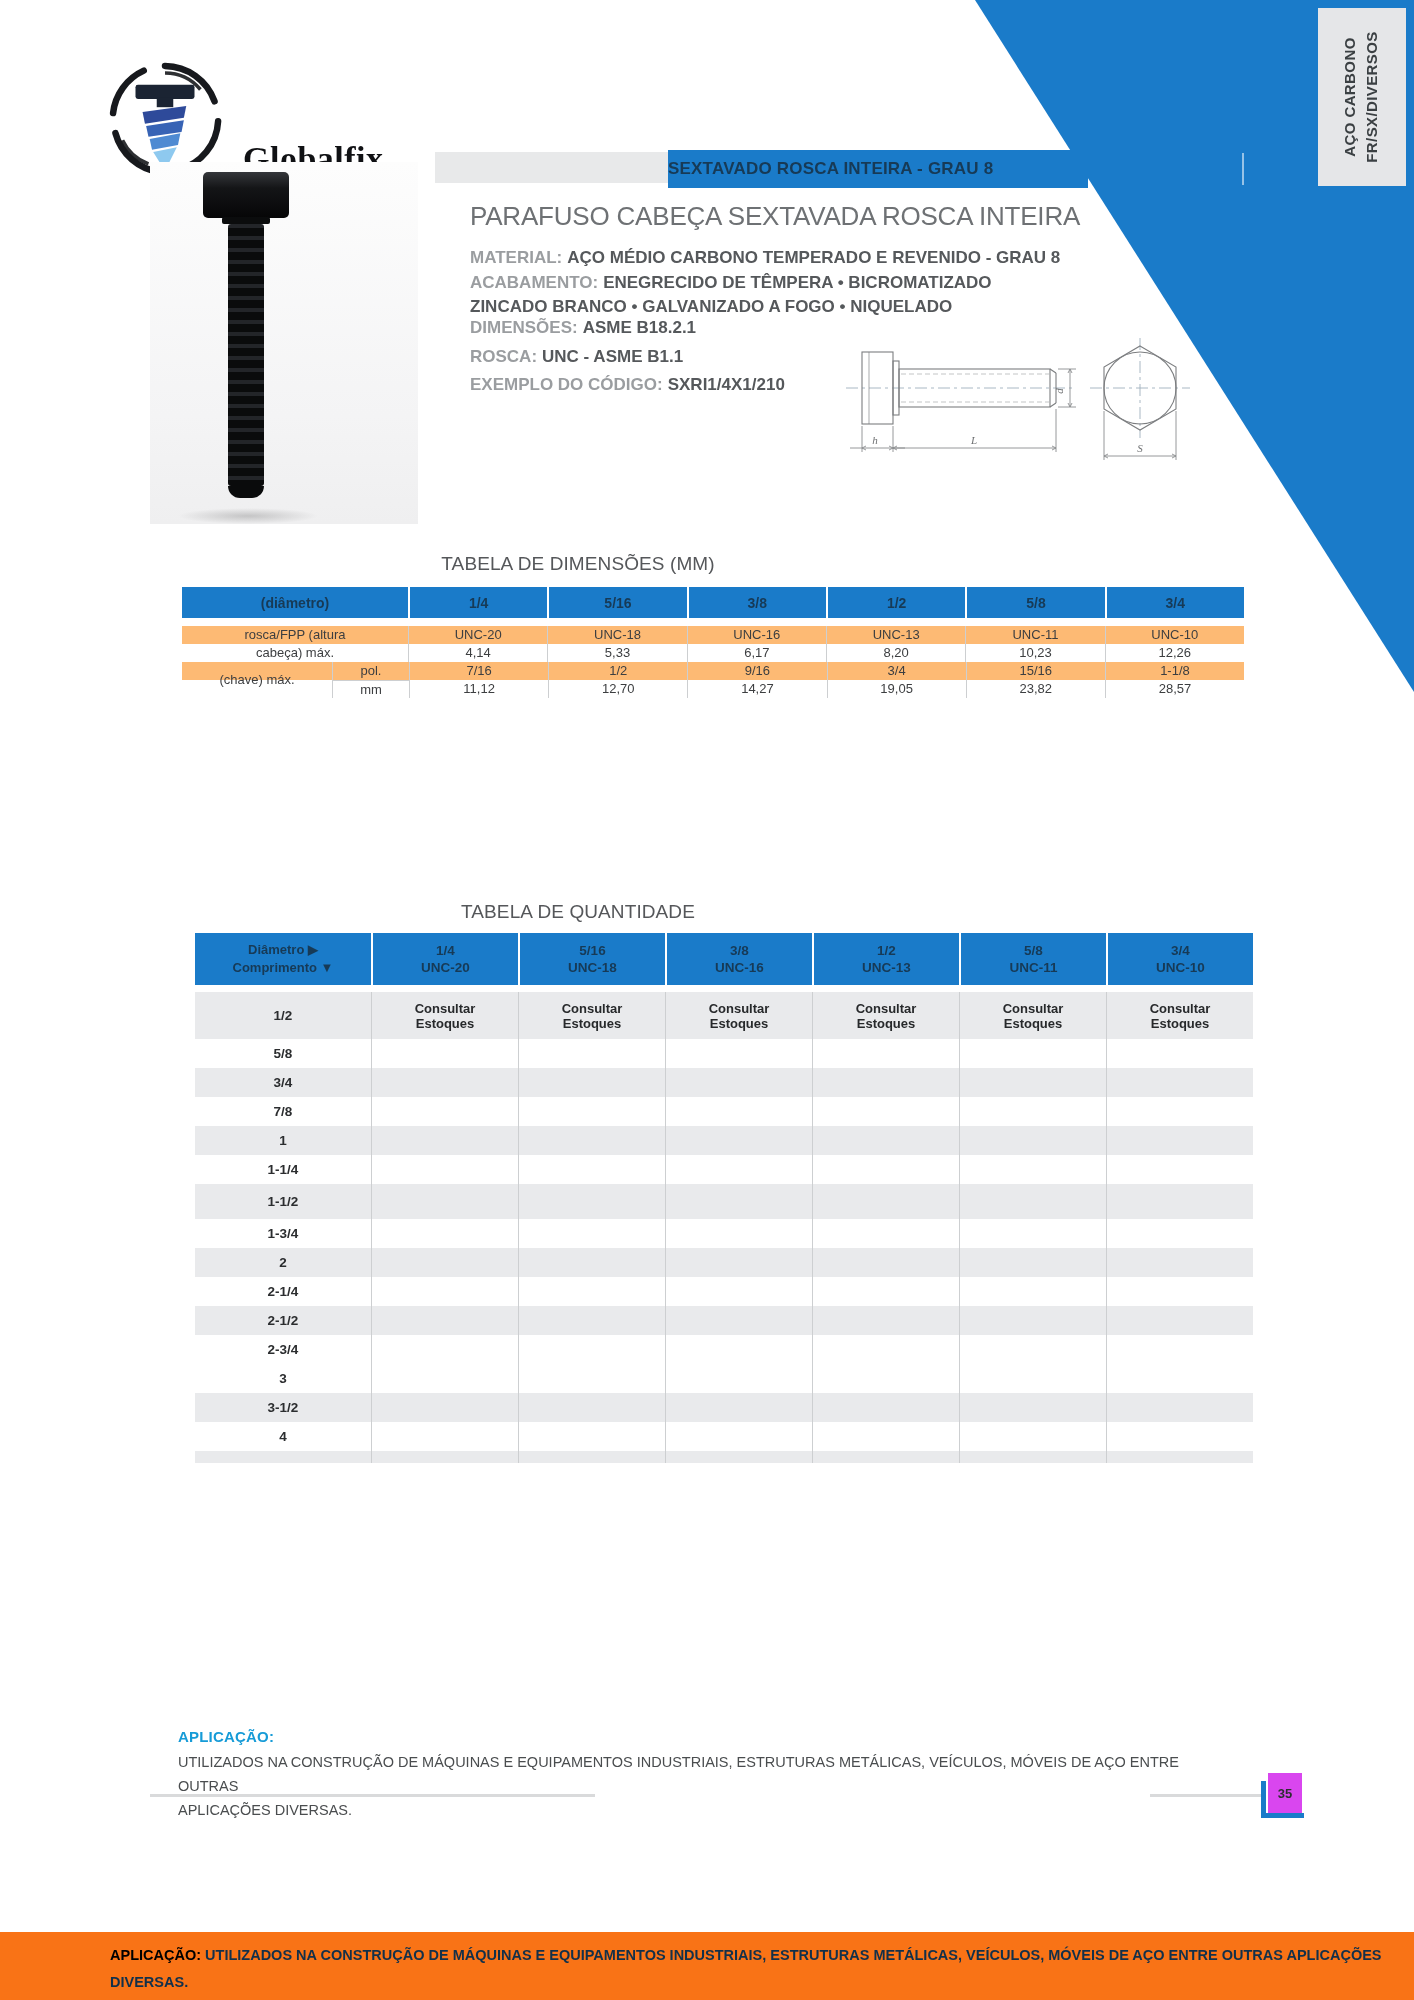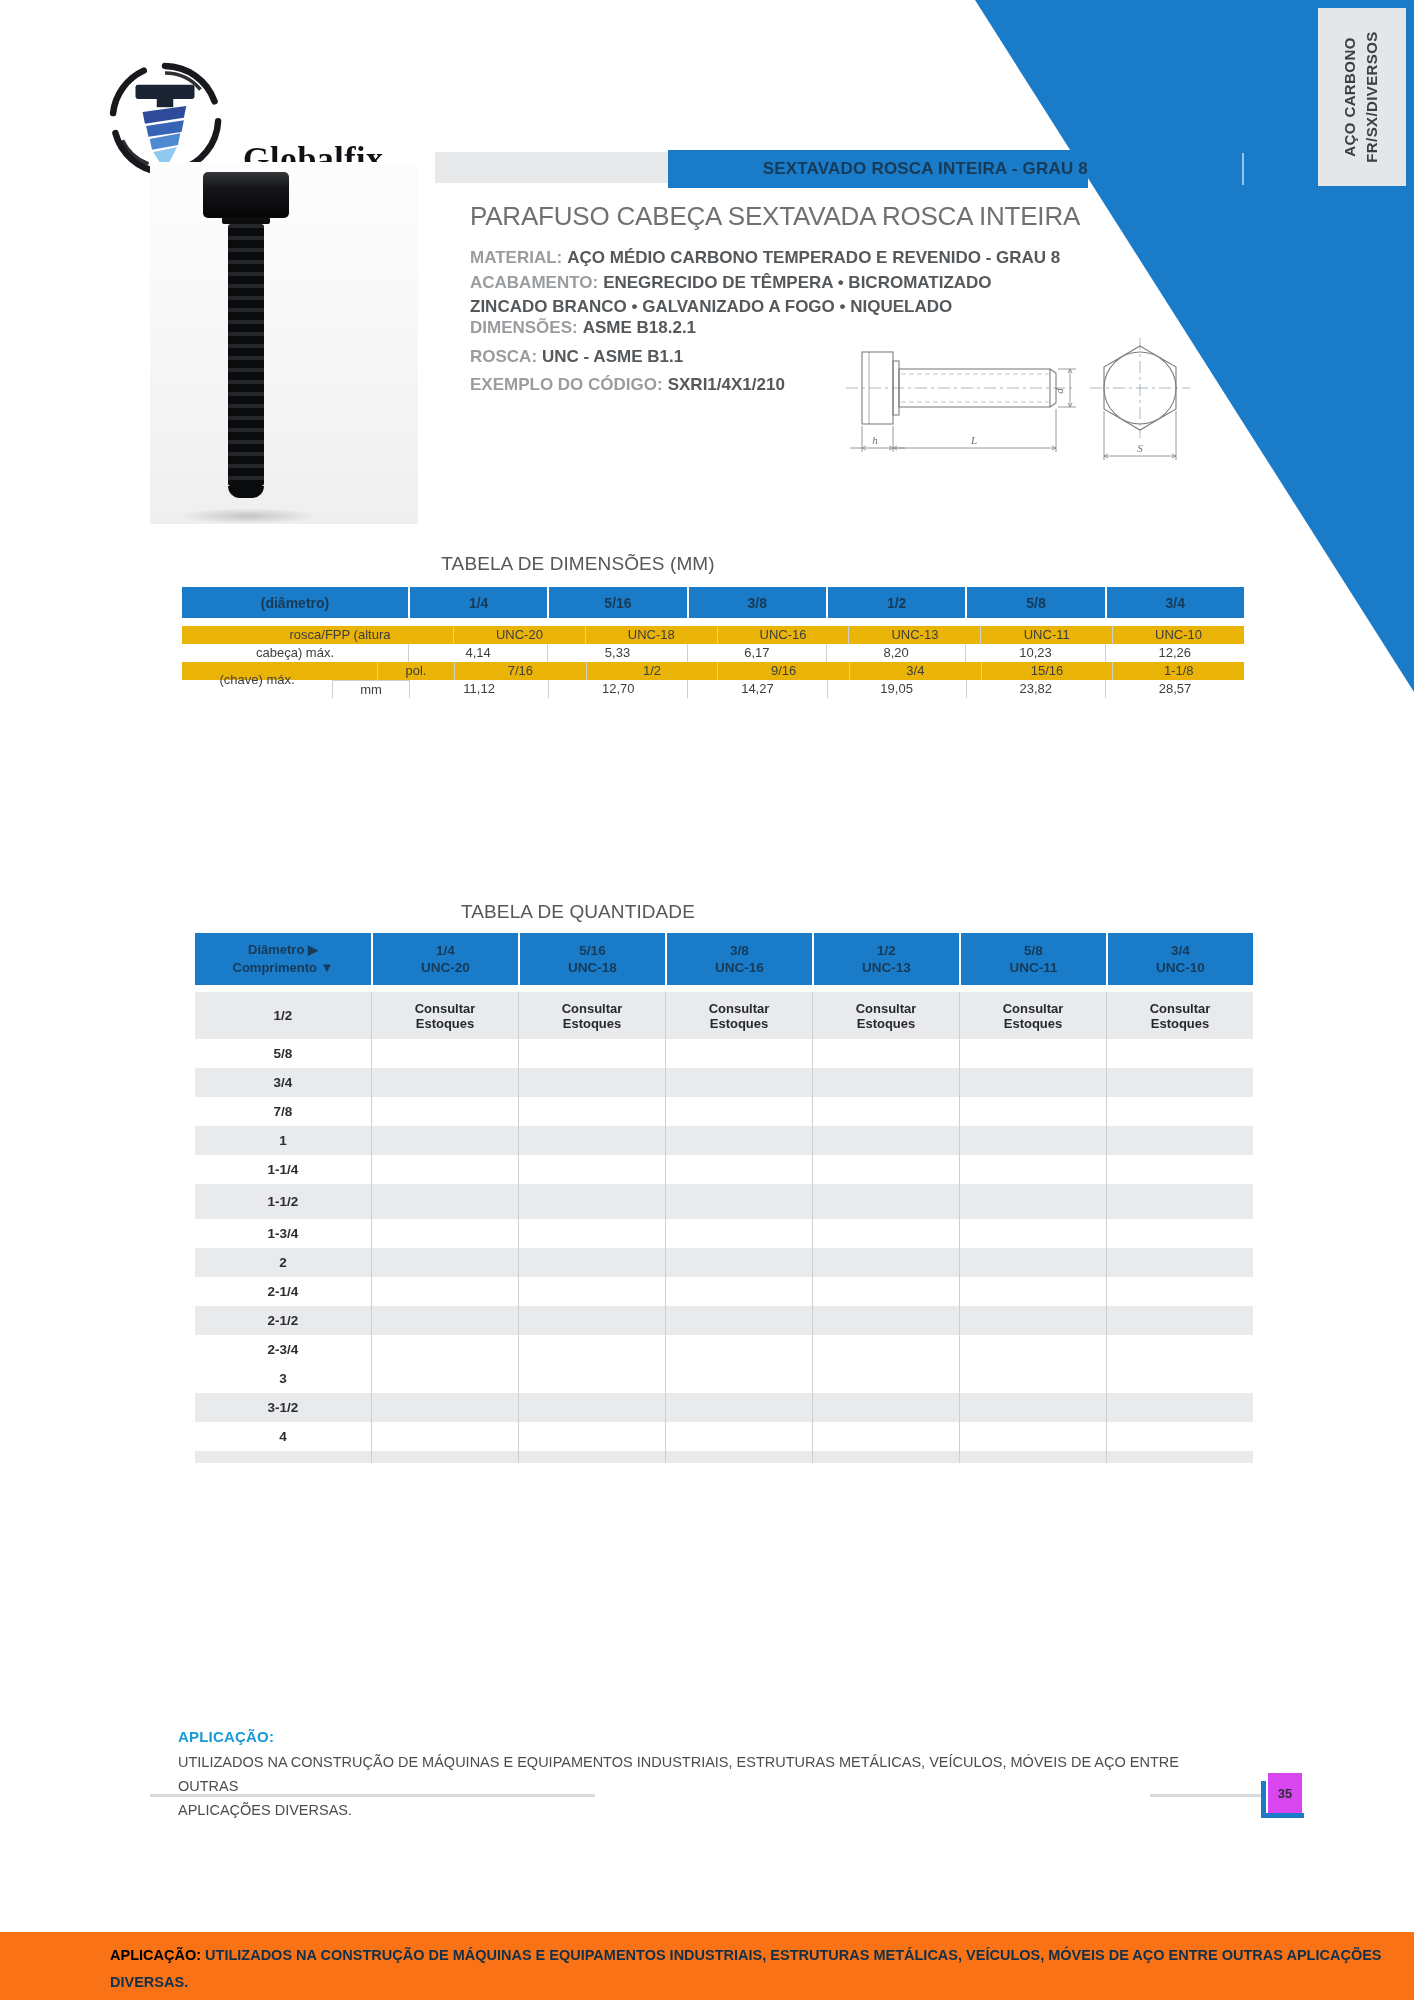--- a/index.html
+++ b/index.html
@@ -17,21 +17,21 @@
         transform:rotate(-90deg);text-align:center;color:#3b4043;font-weight:700;
         font-size:15px;line-height:22px;letter-spacing:.4px;padding-top:21px;box-sizing:border-box;}
 
   
   .brand{left:243px;top:140px;font-family:"Liberation Serif",serif;font-weight:700;
          font-size:34px;color:#101114;letter-spacing:.5px;}
 
   
   .gray-strip{left:435px;top:152px;width:560px;height:31px;background:#e8e9ea;}
   .banner{left:668px;top:150px;width:420px;height:38px;background:#1a7bc9;
-          display:flex;align-items:center;justify-content:flex-end;}
+          display:flex;align-items:center;justify-content:flex-start;}
   .banner span{color:#173a56;font-weight:700;font-size:17px;letter-spacing:.2px;}
   .banner-sep{left:1242px;top:153px;width:2px;height:32px;background:rgba(255,255,255,.55);}
 
   
   .photo-bg{left:150px;top:162px;width:268px;height:362px;
             background:linear-gradient(180deg,#fdfdfd 0%,#f4f4f5 70%,#efeff0 100%);}
   .bolt-head{left:203px;top:172px;width:86px;height:46px;border-radius:5px;
              background:linear-gradient(180deg,#35373b 0%,#141517 35%,#060607 100%);}
   .bolt-collar{left:222px;top:217px;width:48px;height:7px;background:#0b0c0d;border-radius:2px;}
   .bolt-shank{left:228px;top:224px;width:36px;height:262px;border-radius:3px;
@@ -56,21 +56,21 @@
 
   
   .tbl-title{font-size:19px;font-weight:400;color:#55575a;text-align:center;letter-spacing:.1px;}
   .hdr{display:flex;}
   .hdr .hcell{background:#1a7bc9;color:#173a56;font-weight:700;display:flex;flex-direction:column;
        align-items:center;justify-content:center;text-align:center;}
   .hdr .hcell + .hcell{border-left:2px solid #ffffff;}
 
   
   .d-row{display:flex;height:18px;line-height:18px;font-size:13px;color:#3c3e40;}
-  .d-row.shaded{background:#eab308;padding-left:45px;}
+  .d-row.shaded{background:#fdba74;}
   .d-row .dlabel{width:226px;text-align:center;}
   .d-row .dspacer{width:150px;}
   .d-row .dsub{width:76px;text-align:center;border-left:1px solid #cdcfd1;}
   .d-row .dcell{flex:1;text-align:center;border-left:1px solid #cdcfd1;}
   .chave{left:0;width:150px;text-align:center;font-size:13px;color:#3c3e40;}
 
   
   .q-row{display:flex;font-size:13.5px;color:#2b2d2f;}
   .q-row.shaded{background:#e9eaec;}
   .q-row .qlabel{width:176px;display:flex;align-items:center;justify-content:center;font-weight:700;}

